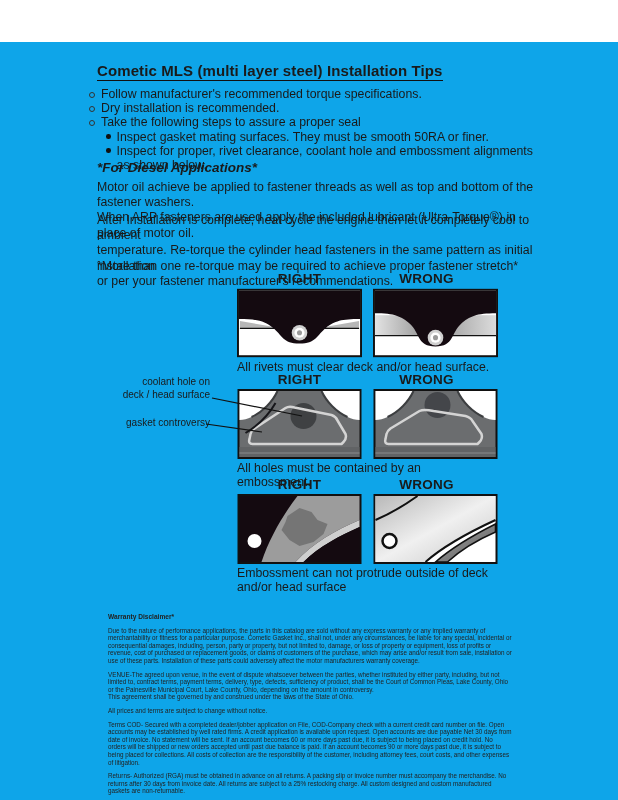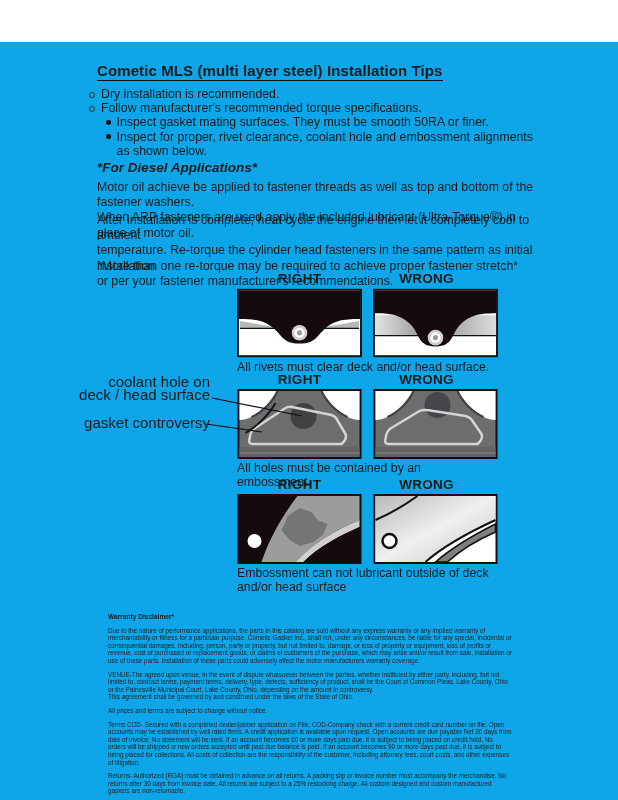--- a/index.html
+++ b/index.html
@@ -16,43 +16,47 @@
   .diesel-h{left:97px;top:118px;font-size:13.5px;font-weight:bold;font-style:italic;}
   .para{left:97px;width:445px;font-size:12.3px;line-height:15.2px;white-space:pre-line;}
   .p1{top:138px;} .p2{top:171px;} .p3{top:217px;}
   .figblock{left:237px;width:261px;}
   .f1{top:229px;} .f2{top:330px;} .f3{top:435px;}
   .lblrow{display:flex;gap:2px;}
   .lbl{width:125px;text-align:center;font-size:13.5px;font-weight:bold;letter-spacing:0.3px;}
   .boxrow{display:flex;gap:11px;margin-top:2px;}
   .boxrow svg{display:block;width:125px;height:70px;}
   .fig-cap{margin-top:3px;font-size:12.3px;line-height:13.5px;white-space:pre-line;}
-  .callout{width:150px;text-align:right;font-size:15px;line-height:12.5px;white-space:pre-line;}
+  .callout{width:150px;text-align:right;font-size:10px;line-height:12.5px;white-space:pre-line;}
   .co1{left:60px;top:334px;} .co2{left:60px;top:375px;}
   .leader{left:195px;top:340px;}
   .disclaimer{left:108px;top:571px;width:404px;font-size:6.3px;line-height:7.6px;color:#222;}
   .disc-h{font-weight:bold;font-size:6.6px;margin-bottom:6px;}
   .disc-p{margin-bottom:6px;white-space:pre-line;}
   .pagenum{left:388px;top:757px;font-size:14px;letter-spacing:0.4px;color:#222;}
 </style>
 </head>
 <body>
 
 <div class="page">
 
   <div class="abs title">Cometic MLS (multi layer steel) Installation Tips</div>
 
   <div class="abs bullets">
     <div class="b-row">
       <span class="b-dot"></span>
-      <span>Dry installation is recommended.</span>
+      <span>Follow manufacturer's recommended torque specifications.</span>
     </div>
     <div class="b-row">
       <span class="b-dot"></span>
-      <span>Follow manufacturer's recommended torque specifications.</span>
+      <span>Dry installation is recommended.</span>
+    </div>
+    <div class="b-row">
+      <span class="b-dot"></span>
+      <span>Take the following steps to assure a proper seal</span>
     </div>
     <div class="sb-row">
       <span class="sb-dot"></span>
       <span>Inspect gasket mating surfaces.  They must be smooth 50RA or finer.</span>
     </div>
     <div class="sb-row">
       <span class="sb-dot"></span>
       <span>Inspect for proper, rivet clearance, coolant hole and embossment alignments as shown below.</span>
     </div>
   </div>
@@ -169,21 +173,21 @@
           </linearGradient>
         </defs>
         <rect x="1" y="1" width="122" height="68" fill="#fff" stroke="#111" stroke-width="2"></rect>
         <path d="M2,2 L122,2 L122,26 C96,38 70,52 52,68 L2,68 Z" fill="url(#silv)"></path>
         <path d="M122,26 C96,38 70,52 52,68" fill="none" stroke="#111" stroke-width="2"></path>
         <path d="M44,2 C30,12 16,20 2,26" fill="none" stroke="#111" stroke-width="2"></path>
         <path d="M122,30 C100,41 78,54 62,68 L74,68 C88,55 106,45 122,38 Z" fill="url(#emb)" stroke="#111" stroke-width="1.5"></path>
         <circle cx="16" cy="47" r="7" fill="#fff" stroke="#111" stroke-width="2.5"></circle>
       </svg>
     </div>
-    <div class="fig-cap">Embossment can not lubricant outside of deck
+    <div class="fig-cap">Embossment can not protrude outside of deck
 and/or head surface</div>
   </div>
 
   <div class="abs disclaimer">
     <div class="disc-h">Warranty Disclaimer*</div>
     <div class="disc-p">Due to the nature of performance applications, the parts in this catalog are sold without any express warranty or any implied warranty of merchantability or fitness for a particular purpose.  Cometic Gasket Inc., shall not, under any circumstances, be liable for any special, incidental or consequential damages, including, person, party or property, but not limited to, damage, or loss of property or equipment, loss of profits or revenue, cost of purchased or replacement goods, or claims of customers of the purchase, which may arise and/or result from sale, installation or use of these parts.  Installation of these parts could adversely affect the motor manufacturers warranty coverage.</div>
     <div class="disc-p">VENUE-The agreed upon venue, in the event of dispute whatsoever between the parties, whether instituted by either party, including, but not limited to, contract terms, payment terms, delivery, type, defects, sufficiency of product, shall be the Court of Common Pleas, Lake County, Ohio or the Painesville Municipal Court, Lake County, Ohio, depending on the amount in controversy.
 This agreement shall be governed by and construed under the laws of the State of Ohio.</div>
     <div class="disc-p">All prices and terms are subject to change without notice.</div>
     <div class="disc-p">Terms COD- Secured with a completed dealer/jobber application on File, COD-Company check with a current credit card number on file.  Open accounts may be established by well rated firms.  A credit application is available upon request.  Open accounts are due payable Net 30 days from date of invoice.  No statement will be sent.  If an account becomes 60 or more days past due, it is subject to being placed on credit hold.  No orders will be shipped or new orders accepted until past due balance is paid.  If an account becomes 90 or more days past due, it is subject to being placed for collections.  All costs of collection are the responsibility of the customer, including attorney fees, court costs, and other expenses of litigation.</div>

